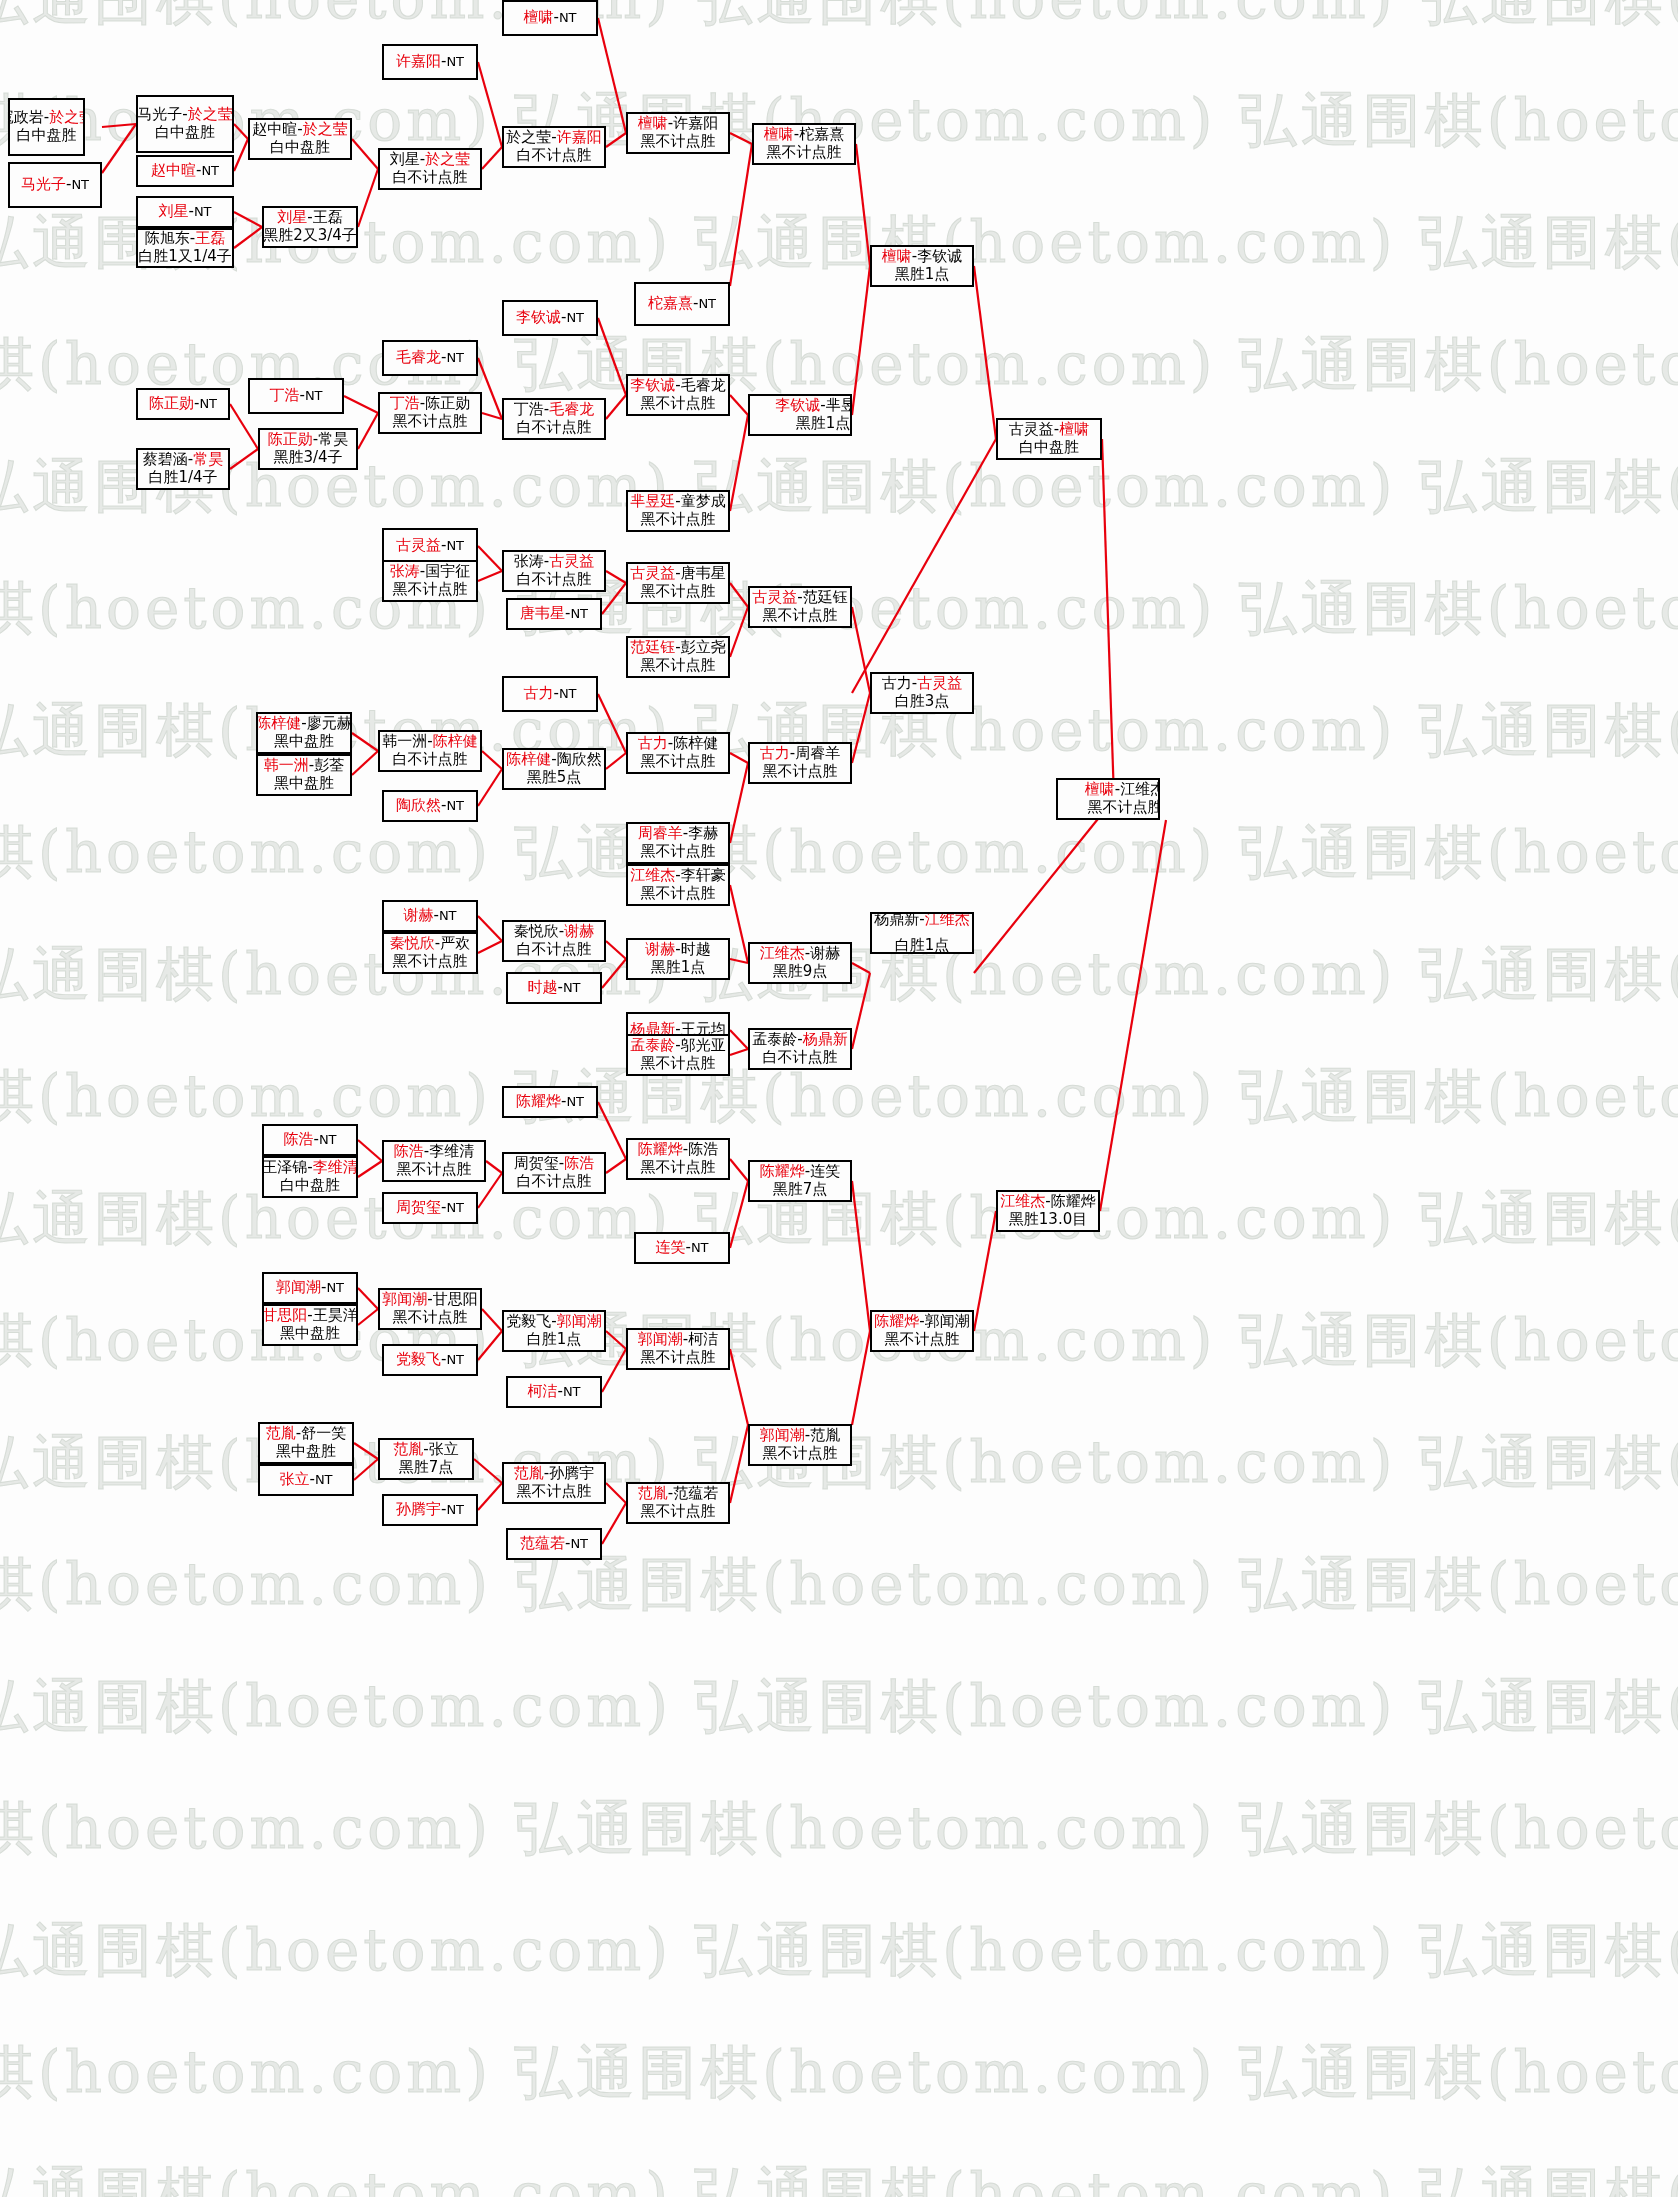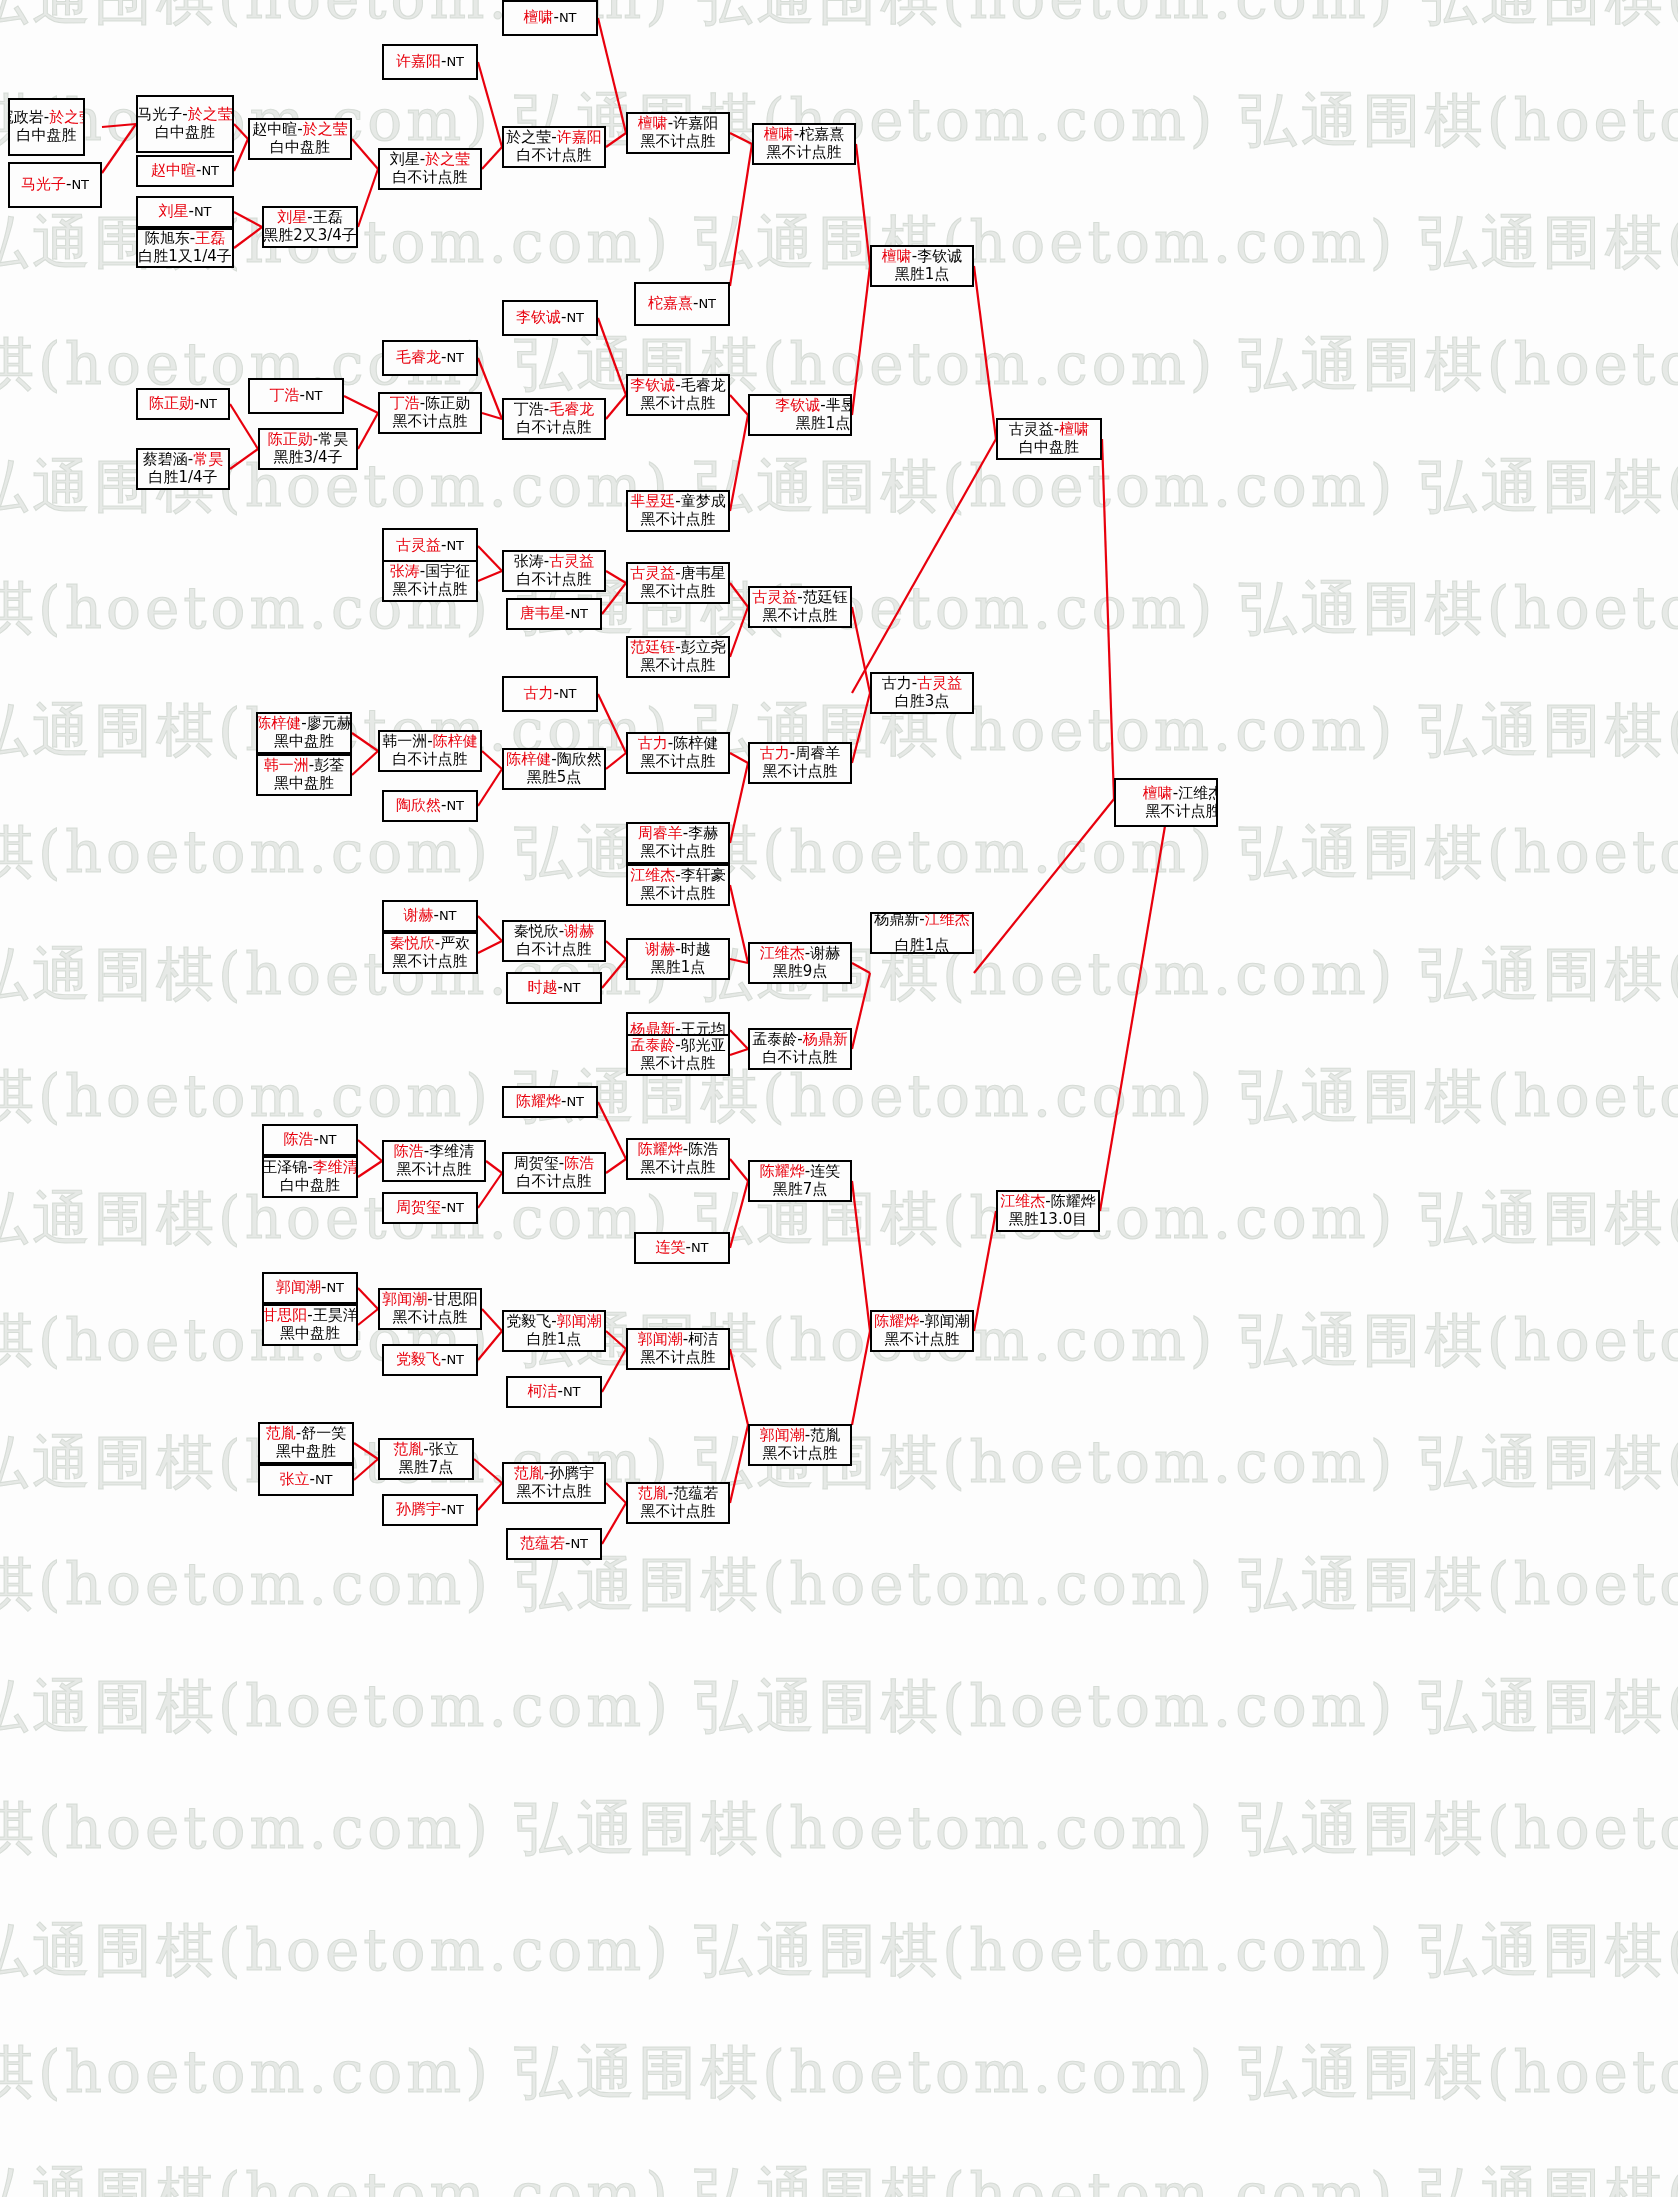--- a/index.html
+++ b/index.html
@@ -362,21 +362,21 @@
       <div class="ln res">黑不计点胜</div>
     </div>
     <div class="node" style="left: 748px; top: 1028px; width: 104px; height: 42px;">
       <div class="ln"><span class="k">孟泰龄</span><span class="k">-</span><span class="r">杨鼎新</span></div>
       <div class="ln res">白不计点胜</div>
     </div>
     <div class="node" style="left: 870px; top: 912px; width: 104px; height: 42px; gap: 8px;">
       <div class="ln"><span class="k">杨鼎新</span><span class="k">-</span><span class="r">江维杰</span></div>
       <div class="ln res">白胜1点</div>
     </div>
-    <div class="node" style="left: 1114px; top: 778px; width: 104px; height: 49px; padding-left: 34px;">
+    <div class="node" style="left: 1056px; top: 778px; width: 104px; height: 42px; padding-left: 34px;">
       <div class="ln"><span class="r">檀啸</span><span class="k">-</span><span class="k">江维杰</span></div>
       <div class="ln res">黑不计点胜</div>
     </div>
     <div class="node one-line" style="left: 502px; top: 1086px; width: 96px; height: 32px;">
       <div class="ln"><span class="r">陈耀烨</span><span class="k">-</span><span class="k" style="font-size: 13px;">NT</span></div>
     </div>
     <div class="node one-line" style="left: 262px; top: 1124px; width: 96px; height: 32px;">
       <div class="ln"><span class="r">陈浩</span><span class="k">-</span><span class="k" style="font-size: 13px;">NT</span></div>
     </div>
     <div class="node" style="left: 262px; top: 1156px; width: 96px; height: 42px;">

